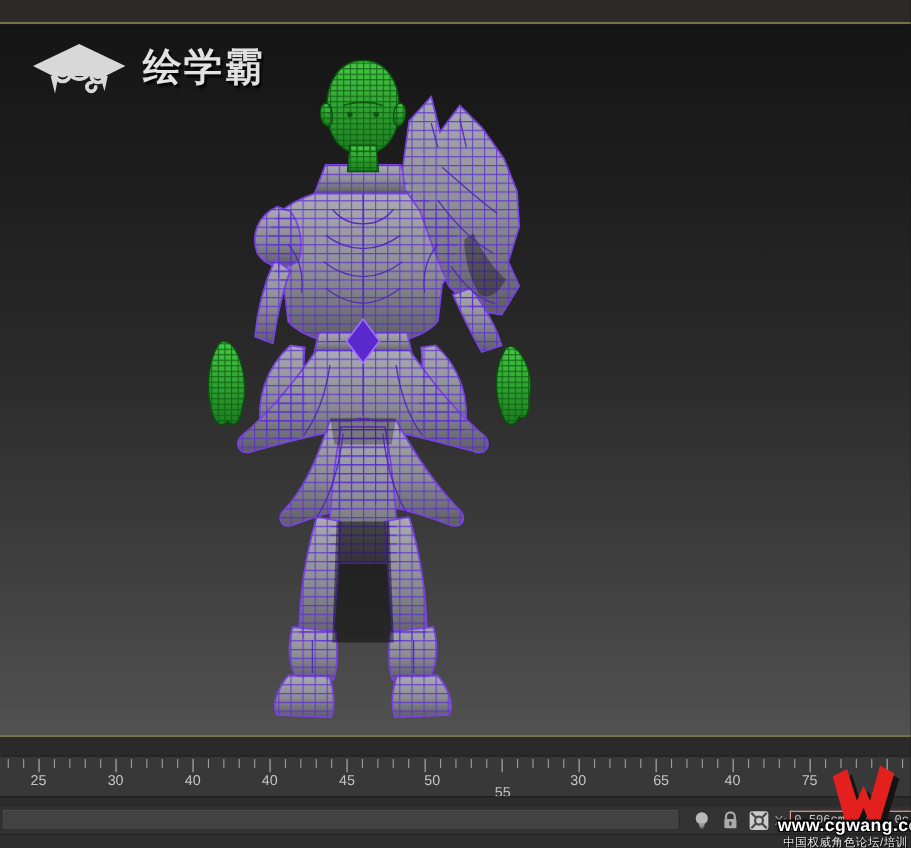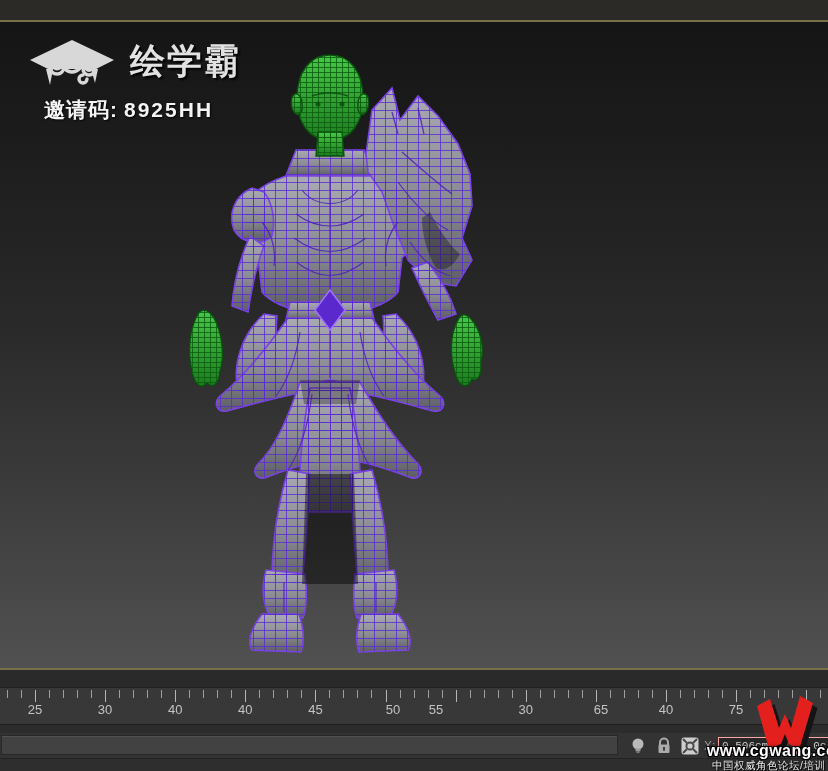--- a/index.html
+++ b/index.html
@@ -191,23 +191,20 @@
         <path d="M65,37 L72,37 L69,51 Z"></path>
       </g>
       <g fill="none" stroke="#d8d8d8" stroke-width="3.4" stroke-linecap="round">
         <path d="M56,30 A10,10 0 1,1 46,20 A6.5,6.5 0 1,1 39.5,26.5 A3.2,3.2 0 1,0 42.7,23.3"></path>
         <path d="M38,35 A7,7 0 1,1 31,28 A4.4,4.4 0 1,1 26.6,32.4"></path>
         <path d="M69,37 A6,6 0 1,1 63,31 A3.6,3.6 0 1,1 59.4,34.6"></path>
         <path d="M61,47 A4,4 0 1,1 57,43"></path>
       </g>
     </svg>
     <div class="logo-title">绘学霸</div>
-  </div>
-  <div class="invite-line">
-    <span>邀请码:</span><span class="code">8925HH</span>
   </div>
 </div>
 
 <div class="vp-border bottom"></div>
 <div class="gap1"></div>
 
 <div class="trackbar" id="trackbar">
     <div class="tick" style="left: 6.96px;"></div>
     <div class="tick" style="left: 20.98px;"></div>
     <div class="tick tall" style="left: 35px;"></div>
@@ -266,21 +263,21 @@
     <div class="tick" style="left: 778.06px;"></div>
     <div class="tick" style="left: 792.08px;"></div>
     <div class="tick tall" style="left: 806.1px;"></div>
     <div class="tick" style="left: 820.12px;"></div>
     <div class="tick-label" style="left: 35px;">25</div>
     <div class="tick-label" style="left: 105.1px;">30</div>
     <div class="tick-label" style="left: 175.2px;">40</div>
     <div class="tick-label" style="left: 245.3px;">40</div>
     <div class="tick-label" style="left: 315.4px;">45</div>
     <div class="tick-label" style="left: 393px;">50</div>
-    <div class="tick-label" style="left: 436px;">55</div>
+    <div class="tick-label" style="left: 457px; margin-top: 11px;">55</div>
     <div class="tick-label" style="left: 525.7px;">30</div>
     <div class="tick-label" style="left: 601px;">65</div>
     <div class="tick-label" style="left: 665.9px;">40</div>
     <div class="tick-label" style="left: 736px;">75</div>
     <div class="tick-label" style="left: 806.1px;">80</div>
   </div>
 
 <div class="gap2"></div>
 
 <div class="statusrow">

